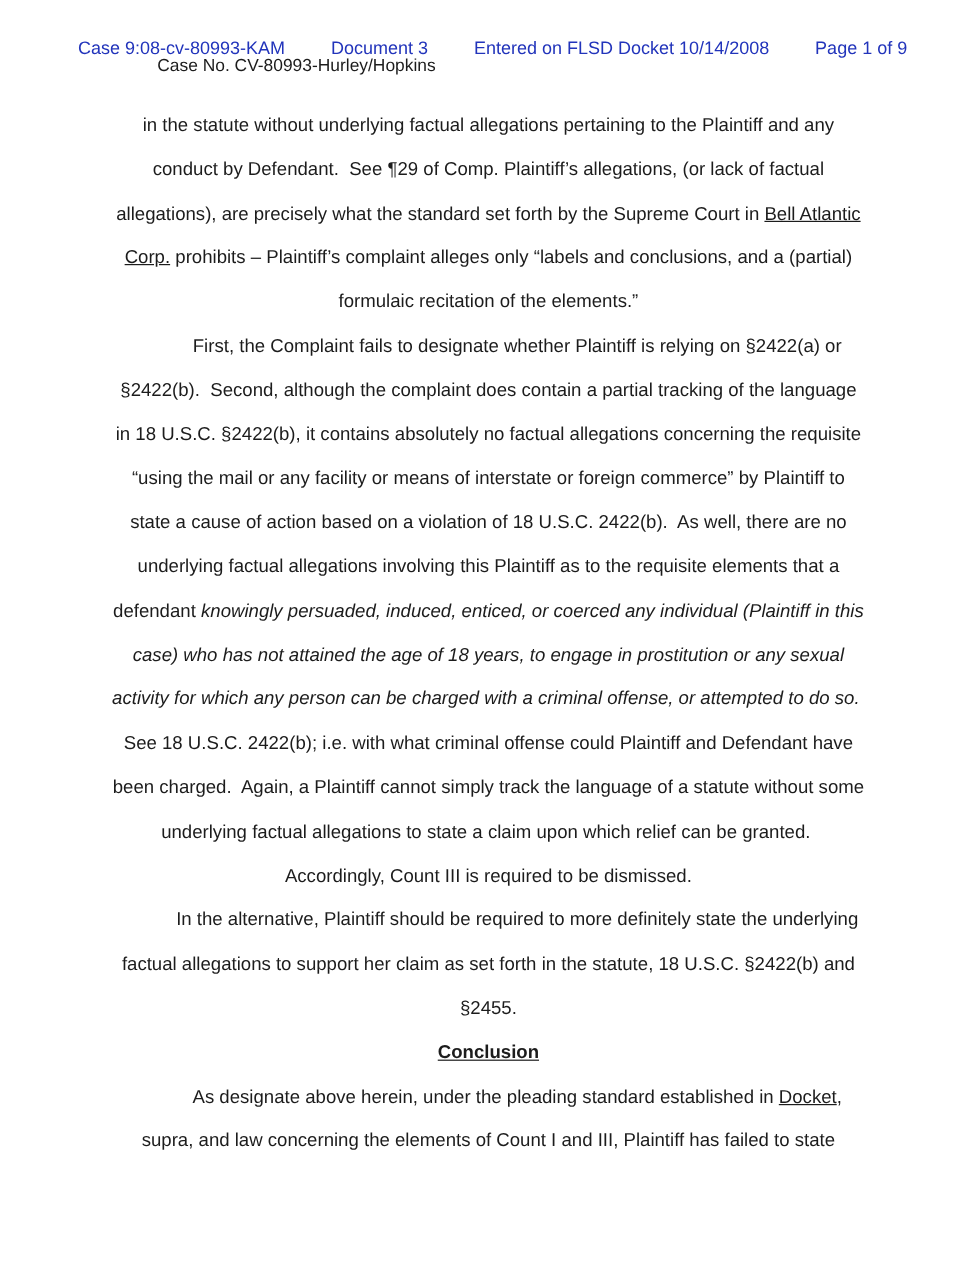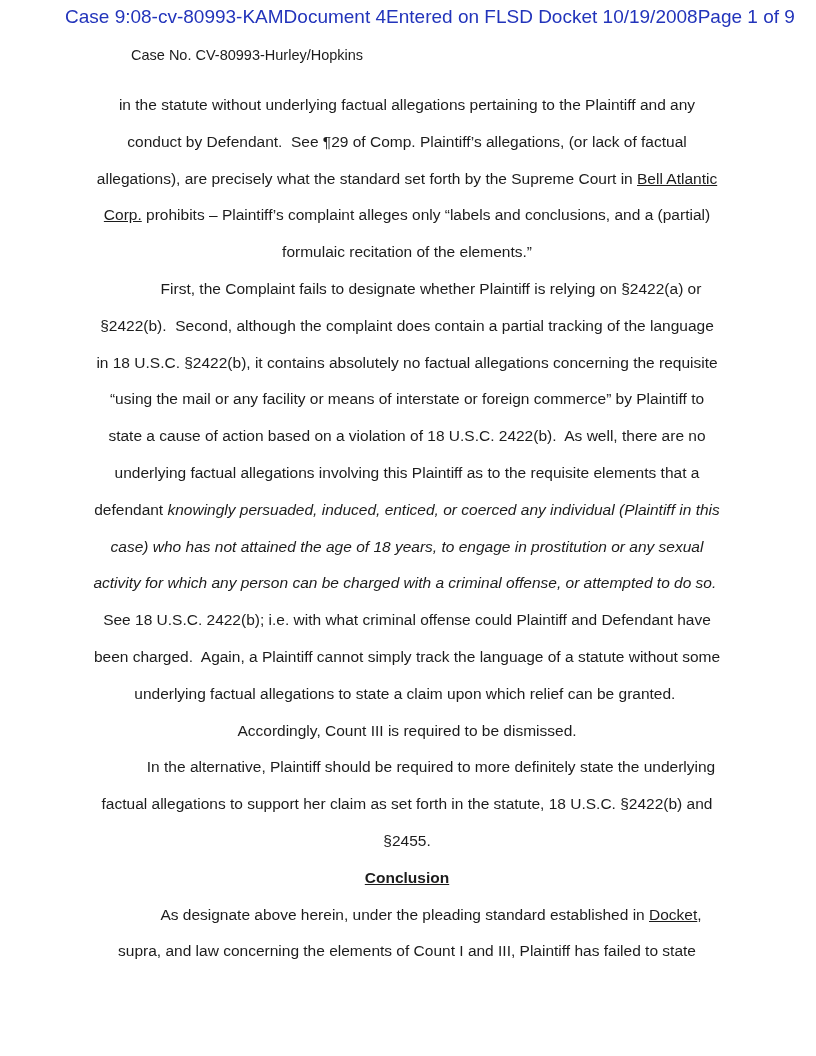--- a/index.html
+++ b/index.html
@@ -13,25 +13,25 @@
     height: 1056px;
     background: #ffffff;
     overflow: hidden;
     font-family: "Liberation Sans", "DejaVu Sans", sans-serif;
     color: #1c1c1c;
   }
   
   .scan-header {
     position: absolute;
     left: 65px;
-    top: 6px;
+    top: 32px;
     width: 691px;
     display: flex;
     justify-content: space-between;
-    font-size: 19px;
+    font-size: 15px;
     white-space: nowrap;
   }
   
   .case-block {
     position: absolute;
     left: 93px;
     top: 46px;
     font-size: 14.5px;
     line-height: 18.5px;
     margin-left: 38px;
@@ -63,22 +63,22 @@
     font-weight: bold;
   }
 </style>
 </head>
 <body>
 
 <div class="page">
 
   <div class="scan-header" style="color: rgb(34, 52, 187);">
     <span>Case 9:08-cv-80993-KAM</span>
-    <span>Document 4</span>
-    <span>Entered on FLSD Docket 10/19/2008</span>
+    <span>Document 3</span>
+    <span>Entered on FLSD Docket 10/14/2008</span>
     <span>Page 1 of 9</span>
   </div>
 
   <div class="case-block">
     <div>Case No. CV-80993-Hurley/Hopkins</div>
   </div>
 
   <div class="doc-body">
     <p><span>in the statute without underlying factual allegations pertaining to the Plaintiff and any conduct by Defendant.&nbsp; See ¶29 of Comp. Plaintiff’s allegations, (or lack of factual allegations), are precisely what the standard set forth by the Supreme Court in </span><span class="u">Bell Atlantic Corp.</span><span> prohibits – Plaintiff’s complaint alleges only “labels and conclusions, and a (partial) formulaic recitation of the elements.”</span></p>
     <p class="indent"><span>First, the Complaint fails to designate whether Plaintiff is relying on §2422(a) or §2422(b).&nbsp; Second, although the complaint does contain a partial tracking of the language in 18 U.S.C. §2422(b), it contains absolutely no factual allegations concerning the requisite “using the mail or any facility or means of interstate or foreign commerce” by Plaintiff to state a cause of action based on a violation of 18 U.S.C. 2422(b).&nbsp; As well, there are no underlying factual allegations involving this Plaintiff as to the requisite elements that a defendant </span><span class="i">knowingly persuaded, induced, enticed, or coerced any individual (Plaintiff in this case) who has not attained the age of 18 years, to engage in prostitution or any sexual activity for which any person can be charged with a criminal offense, or attempted to do so.</span><span>&nbsp; See 18 U.S.C. 2422(b); i.e. with what criminal offense could Plaintiff and Defendant have been charged.&nbsp; Again, a Plaintiff cannot simply track the language of a statute without some underlying factual allegations to state a claim upon which relief can be granted.&nbsp; Accordingly, Count III is required to be dismissed.</span></p>

